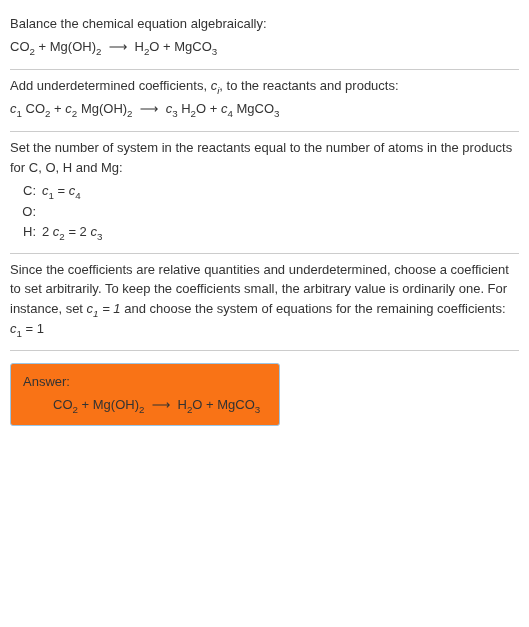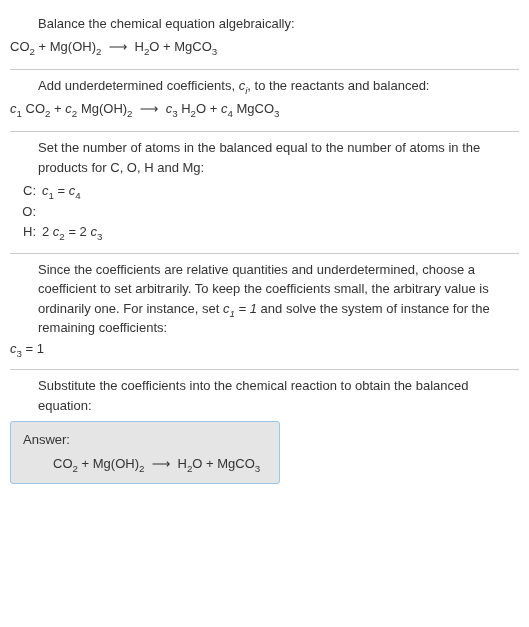--- a/index.html
+++ b/index.html
@@ -11,29 +11,29 @@
       width: 529px;
       padding: 8px 10px;
       line-height: 1.5;
     }
     .section {
       padding: 6px 0 10px 0;
     }
     .section + .section {
       border-top: 1px solid #ccc;
     }
-    .instr { color: #333; margin-left: 28px; }
+    .instr { color: #333; }
     .eqline { margin: 3px 0; }
     .table-row { display: flex; margin: 1px 0; }
     .table-lab { width: 32px; text-align: right; padding-right: 6px; }
     .table-val { }
     .coef-row { margin: 1px 0; }
     .answer-box {
       border: 1px solid #9bc6e6;
-      background: #e5e5e5;
+      background: #f97316;
       border-radius: 3px;
       padding: 8px 12px 10px 12px;
       display: inline-block;
       min-width: 270px;
     }
     .answer-title { color: #333; margin-bottom: 4px; }
     .answer-content { padding-left: 30px; }
     sub, .sub { font-size: 0.75em; vertical-align: sub; line-height: 0; }
     .italic-c { font-style: italic; }
     .arrow { display: inline-block; }
@@ -43,52 +43,51 @@
 
 <div class="section">
   <div class="instr"><span>Balance the chemical equation algebraically:</span></div>
   <div class="eqline">
     CO<sub>2</sub> + Mg(OH)<sub>2</sub>&nbsp;&nbsp;<span class="arrow">⟶</span>&nbsp;&nbsp;H<sub>2</sub>O + MgCO<sub>3</sub>
   </div>
 </div>
 
 <div class="section">
   <div class="instr">
-    <span>Add underdetermined coefficients, </span><span class="italic-c">c<sub>i</sub></span><span>, to the reactants and balanced:</span>
+    <span>Add underdetermined coefficients, </span><span class="italic-c">c<sub>i</sub></span><span>, to the reactants and products:</span>
   </div>
   <div class="eqline">
     <span class="italic-c">c</span><sub>1</sub> CO<sub>2</sub> + <span class="italic-c">c</span><sub>2</sub> Mg(OH)<sub>2</sub>&nbsp;&nbsp;<span class="arrow">⟶</span>&nbsp;&nbsp;<span class="italic-c">c</span><sub>3</sub> H<sub>2</sub>O + <span class="italic-c">c</span><sub>4</sub> MgCO<sub>3</sub>
   </div>
 </div>
 
 <div class="section">
-  <div class="instr"><span>Set the number of atoms in the balanced equal to the number of atoms in the products for C, O, H and Mg:</span></div>
+  <div class="instr"><span>Set the number of system in the reactants equal to the number of atoms in the products for C, O, H and Mg:</span></div>
   <div style="height:3px"></div>
   <div class="table-row">
     <div class="table-lab">C:</div>
     <div class="table-val"><span class="italic-c">c</span><sub>1</sub> = <span class="italic-c">c</span><sub>4</sub></div>
   </div>
   <div class="table-row">
     <div class="table-lab">O:</div>
   </div>
   <div class="table-row">
     <div class="table-lab">H:</div>
     <div class="table-val">2 <span class="italic-c">c</span><sub>2</sub> = 2 <span class="italic-c">c</span><sub>3</sub></div>
   </div>
 </div>
 
 <div class="section">
   <div class="instr">
-    <span>Since the coefficients are relative quantities and underdetermined, choose a coefficient to set arbitrarily. To keep the coefficients small, the arbitrary value is ordinarily one. For instance, set </span><span class="italic-c">c<sub>1</sub> = 1</span><span> and solve the system of instance for the remaining coefficients:</span>
+    <span>Since the coefficients are relative quantities and underdetermined, choose a coefficient to set arbitrarily. To keep the coefficients small, the arbitrary value is ordinarily one. For instance, set </span><span class="italic-c">c<sub>1</sub> = 1</span><span> and choose the system of equations for the remaining coefficients:</span>
   </div>
-  <div class="coef-row"><span class="italic-c">c</span><sub>3</sub> = 1</div>
+  <div class="coef-row"><span class="italic-c">c</span><sub>1</sub> = 1</div>
 </div>
 
 <div class="section">
-  <div class="instr"><span>Substitute the coefficients into the chemical reaction to obtain the balanced equation:</span></div>
   <div style="height:6px"></div>
   <div class="answer-box">
     <div class="answer-title">Answer:</div>
     <div class="answer-content">
       CO<sub>2</sub> + Mg(OH)<sub>2</sub>&nbsp;&nbsp;<span class="arrow">⟶</span>&nbsp;&nbsp;H<sub>2</sub>O + MgCO<sub>3</sub>
     </div>
   </div>
 </div>
 
 </body></html>

